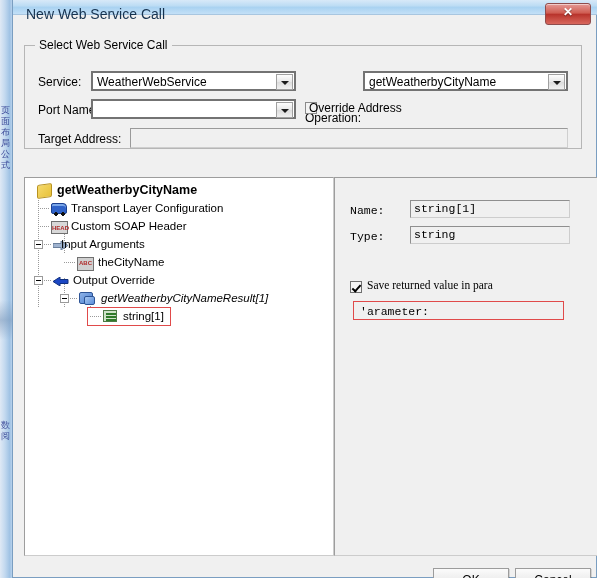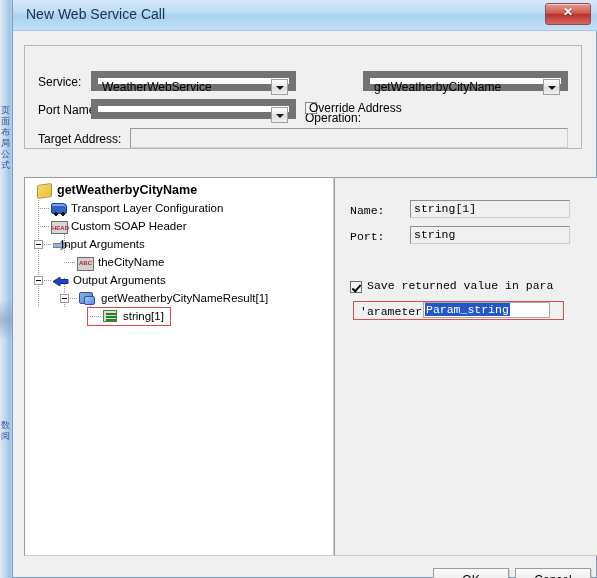--- a/index.html
+++ b/index.html
@@ -65,21 +65,21 @@
     height: 578px;
     background: #f0f0f0;
     border: 1px solid #7a9ec1;
     border-top: none;
     box-sizing: border-box;
   }
   .titlebar {
     position: absolute;
     left: 0; top: 0;
     width: 585px;
-    height: 31px;
+    height: 15px;
     background: linear-gradient(to bottom, #d8e9f8 0%, #bcdcf4 42%, #a9d2f1 52%, #c3e0f7 100%);
     border-bottom: 1px solid #a8c6e0;
     box-sizing: border-box;
   }
   .title-text {
     position: absolute;
     left: 13px;
     top: 6px;
     font-size: 14px;
     color: #16324f;
@@ -144,21 +144,21 @@
     font-size: 12px;
     color: #000000;
     white-space: nowrap;
   }
 
   
   .combo {
     position: absolute;
     height: 20px;
     background: #ffffff;
-    border: 7px solid #737373;
+    border: 2px solid #737373;
     box-sizing: border-box;
     cursor: pointer;
   }
   .combo .val {
     position: absolute;
     left: 4px;
     top: 2px;
     font-size: 12px;
     color: #000000;
     white-space: nowrap;
@@ -427,21 +427,21 @@
     left: 3px; top: 1px;
     width: 3px; height: 7px;
     border: solid #000000;
     border-width: 0 2px 2px 0;
     transform: rotate(42deg);
   }
   .dcheck .cb-label {
     position: absolute;
     left: 17px;
     top: -1px;
-    font-family: Liberation Mono, monospace;
+    font-family: Liberation Serif, serif;
     font-size: 11.5px;
     color: #000000;
     white-space: nowrap;
   }
   .param-input {
     position: absolute;
     height: 16px;
     background: #ffffff;
     border: 1px solid #a8a8a8;
     box-sizing: border-box;
@@ -489,20 +489,21 @@
     <div class="titlebar">
       <div class="title-text">New Web Service Call</div>
       <div class="close-btn">
         <div class="x">✕</div>
       </div>
     </div>
 
     <div class="client">
 
       <div class="groupbox"></div>
+      <div class="groupbox-title">Select Web Service Call</div>
 
       <div class="lbl" style="left:25px; top:44px;">Service:</div>
       <div class="combo" style="left:78px; top:40px; width:205px;">
         <div class="val">WeatherWebService</div>
         <div class="arrowbox"></div>
       </div>
 
       <div class="lbl" style="left:292px; top:44px;margin-top:36px;">Operation:</div>
       <div class="combo" style="left:350px; top:40px; width:205px;">
         <div class="val">getWeatherbyCityName</div>
@@ -566,61 +567,58 @@
         </div>
 
         <div class="expander" style="left:9px; top:98px;"></div>
         <div class="dotline-h" style="left:19px; top:102px; width:8px;"></div>
         <div class="tnode" style="left:28px; top:95px;">
           <div class="ticon" style="left:0px; top:3px; width:16px; height:9px;">
             <svg width="16" height="9" viewBox="0 0 16 9">
                 <polygon points="15,2.5 7,2.5 7,0 0,4.5 7,9 7,6.5 15,6.5" fill="#1c47c4" stroke="#10307f" stroke-width="1"></polygon>
               </svg>
           </div>
-          <div class="tlabel" style="left:20px;">Output Arguments</div>
+          <div class="tlabel" style="left:20px;">Output Override</div>
         </div>
 
         <div class="expander" style="left:35px; top:116px;"></div>
         <div class="dotline-h" style="left:45px; top:120px; width:8px;"></div>
         <div class="tnode" style="left:54px; top:113px;">
           <div class="ticon ico-result" style="left:0px; top:1px; width:12px; height:10px;"></div>
-          <div class="tlabel" style="left:22px;">getWeatherbyCityNameResult[1]</div>
+          <div class="tlabel" style="left:22px;font-style:italic;">getWeatherbyCityNameResult[1]</div>
         </div>
 
         <div class="dotline-h" style="left:65px; top:138px; width:12px;"></div>
         <div class="tnode" style="left:78px; top:131px;">
           <div class="ticon ico-string" style="left:0px; top:1px; width:14px; height:12px;"></div>
           <div class="tlabel" style="left:20px;">string[1]</div>
         </div>
         <div class="sel-redbox" style="left:62px; top:129px; width:84px; height:19px;"></div>
 
       </div>
 
       <div class="detail-panel">
 
         <div class="dlbl" style="left:15px; top:26px;">Name:</div>
         <div class="dtext" style="left:75px; top:22px; width:160px;">
           <div class="val">string[1]</div>
         </div>
 
-        <div class="dlbl" style="left:15px; top:52px;">Port:</div>
+        <div class="dlbl" style="left:15px; top:52px;">Type:</div>
         <div class="dtext" style="left:75px; top:48px; width:160px;">
           <div class="val">string</div>
         </div>
 
         <div class="dcheck" style="left:15px; top:102px;">
           <div class="box"></div>
           <div class="cb-label">Save returned value in para</div>
         </div>
 
         <div class="sel-redbox" style="left:18px; top:123px; width:211px; height:19px;"></div>
         <div class="dlbl" style="left:25px; top:127px;">'arameter:</div>
-        <div class="param-input" style="left:88px; top:124px; width:127px;">
-          <div class="sel">Param_string</div>
-        </div>
 
       </div>
 
       <div class="btn" style="left:420px; top:537px; width:76px;">OK</div>
       <div class="btn" style="left:502px; top:537px; width:76px;">Cancel</div>
 
     </div>
   </div>
 </div>
 

